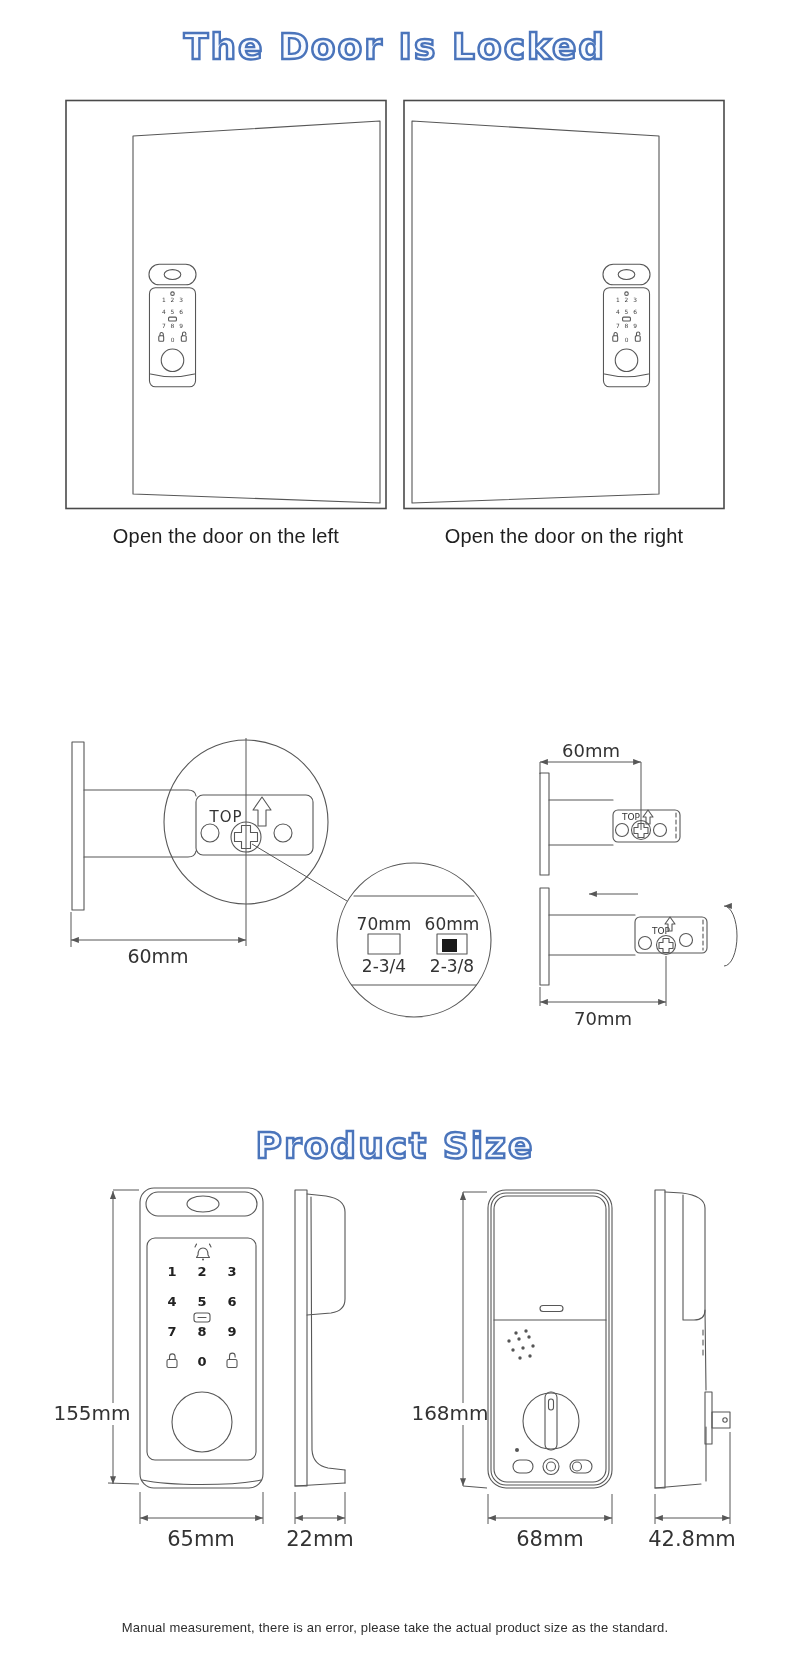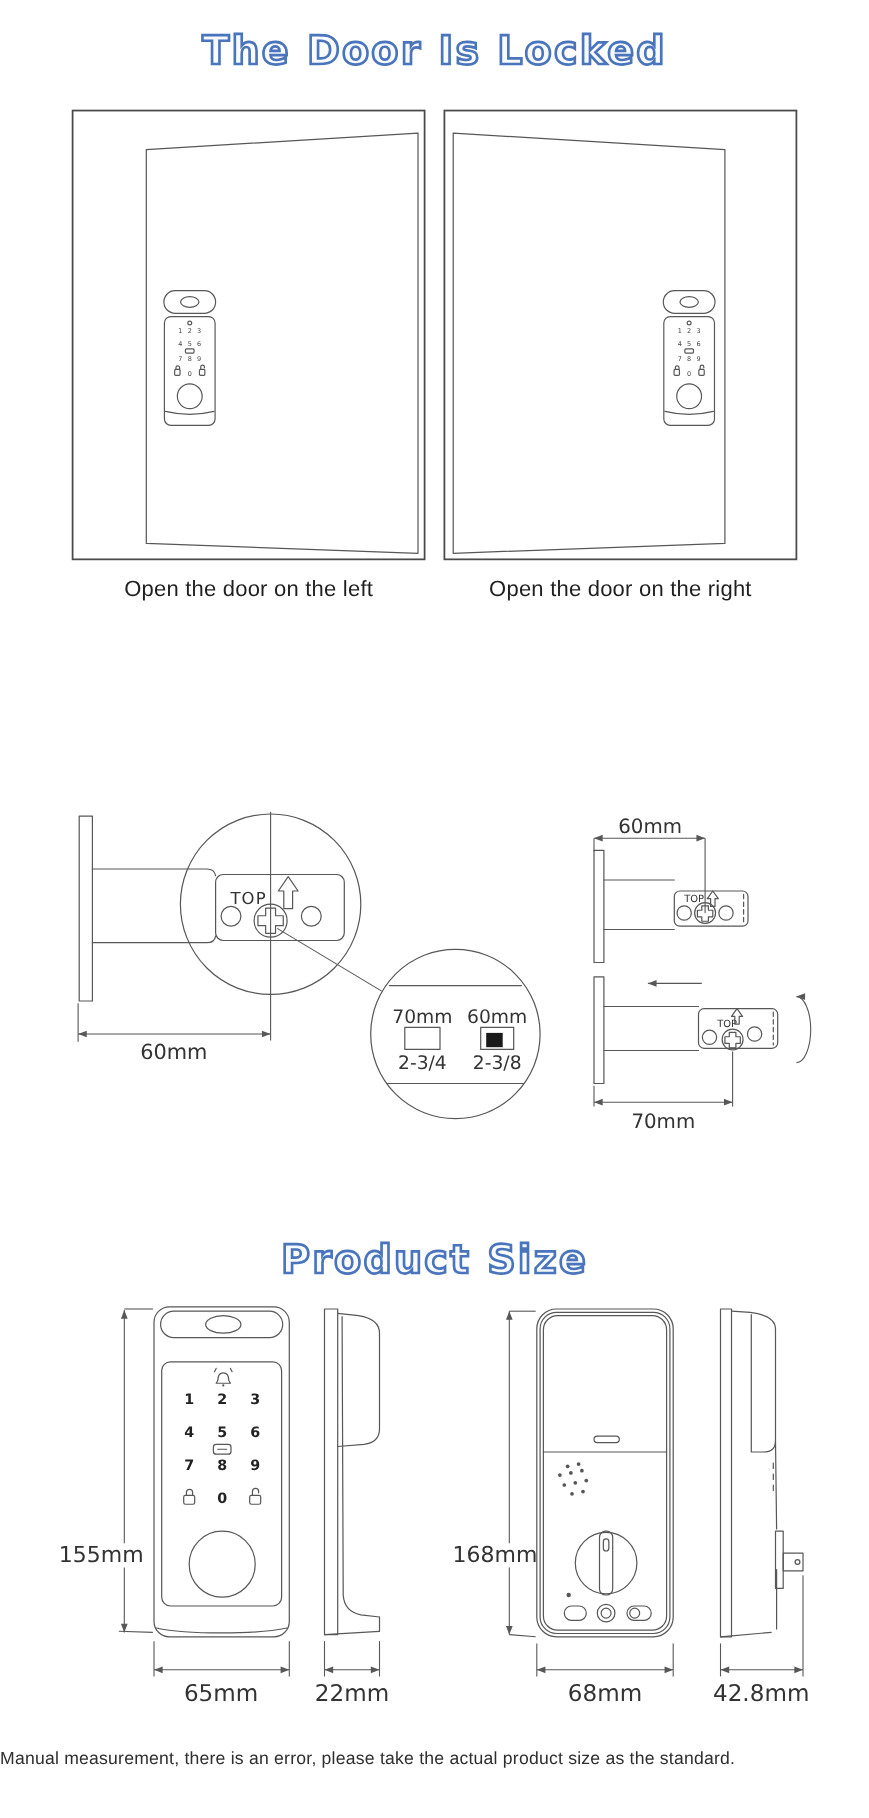--- a/index.html
+++ b/index.html
@@ -2,21 +2,21 @@
 <html><head>
 <meta charset="utf-8">
 <style>
   html,body{margin:0;padding:0;background:#fff;}
   .sheet{position:relative;width:790px;height:1653px;background:#fff;overflow:hidden;
          font-family:"Liberation Sans",sans-serif;}
   .bubble{position:absolute;left:0;width:100%;text-align:center;margin:0;
           font-family:"DejaVu Sans",sans-serif;font-weight:bold;font-size:36px;letter-spacing:2px;
           color:#f7faff;-webkit-text-stroke:2.4px #4a74bb;}
   .caption{position:absolute;font-size:20px;color:#1f1f1f;text-align:center;letter-spacing:.2px;}
-  .footer-note{position:absolute;width:100%;text-align:left;font-size:16px;color:#2e2e2e;letter-spacing:.2px;}
+  .footer-note{position:absolute;width:100%;text-align:center;font-size:13px;color:#2e2e2e;letter-spacing:.2px;margin-top:29px;}
   svg{position:absolute;overflow:visible;}
   .ln{fill:none;stroke:#575757;stroke-width:1.1;stroke-linecap:round;stroke-linejoin:round;}
   .lnf{fill:#fff;stroke:#575757;stroke-width:1.1;stroke-linejoin:round;}
   .frame{fill:#fff;stroke:#4a4a4a;stroke-width:1.6;}
   .dim{fill:none;stroke:#575757;stroke-width:1;}
   .dtxt{font-family:"DejaVu Sans",sans-serif;fill:#333;}
   .ktxt{font-family:"DejaVu Sans",sans-serif;font-weight:bold;fill:#222;}
   .tiny{font-family:"DejaVu Sans",sans-serif;fill:#444;}
   .dot{fill:#555;stroke:none;}
 </style>

